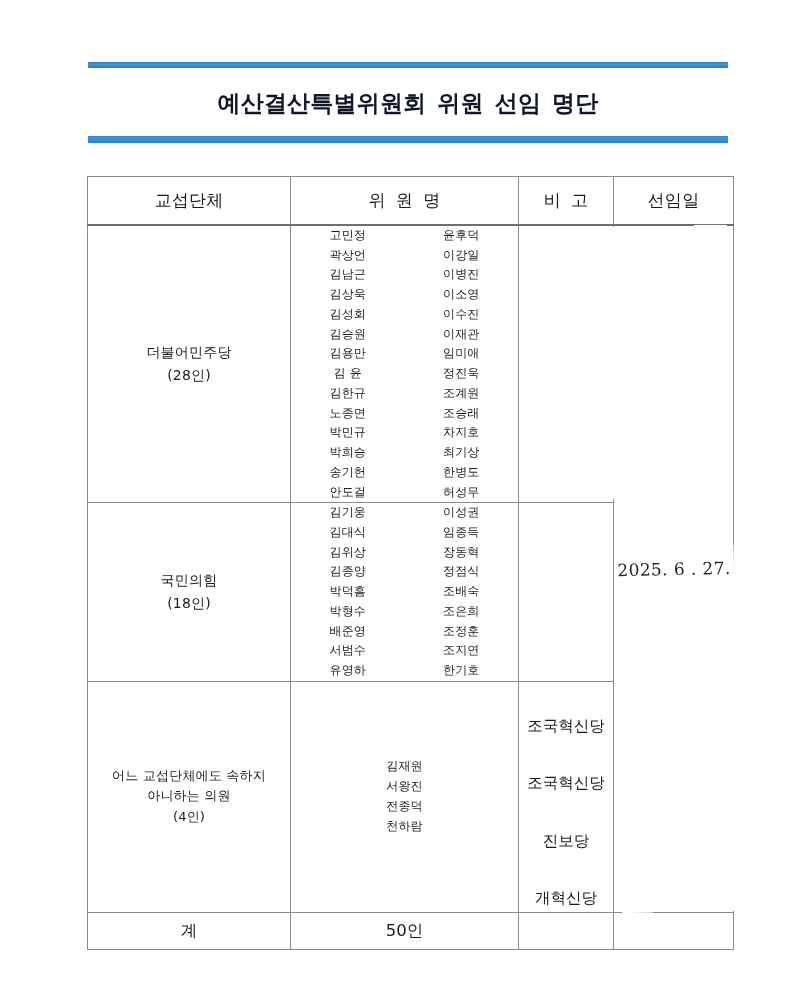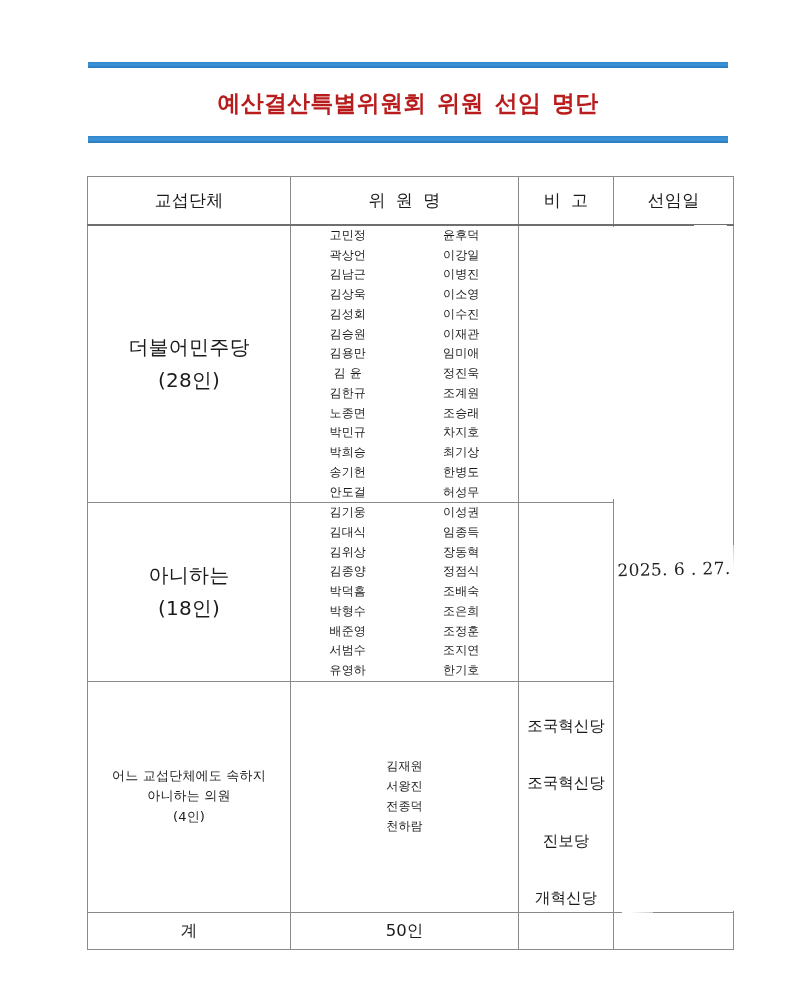--- a/index.html
+++ b/index.html
@@ -38,21 +38,21 @@
     width: 100%;
   }
   .rule.bottom {
     height: 7px;
   }
   .doc-title {
     text-align: center;
     font-size: 23px;
     font-weight: bold;
     letter-spacing: 0.2px;
-    color: #b91c1c;
+    color: #0f172a;
     padding: 20px 0 17px 0;
     white-space: nowrap;
   }
   .doc-title .sp { display:inline-block; width: 11px; }
 
   
   .tbl-wrap {
     position: absolute;
     left: 87px;
     top: 176px;
@@ -80,21 +80,21 @@
   table.roster th {
     font-weight: normal;
     font-size: 17px;
     height: 47px;
     border-bottom: 2px solid #6f6f6f;
     letter-spacing: 0.3px;
   }
   table.roster th .sp { display:inline-block; width: 10px; }
 
   .party-cell {
-    font-size: 20px;
+    font-size: 14px;
     line-height: 1.65;
     letter-spacing: 0.2px;
     white-space: pre-line;
   }
   .party-cell.small-wrap {
     font-size: 13px;
     line-height: 1.6;
   }
 
   .names-cell {
@@ -200,21 +200,21 @@
                 <span class="nm">송기헌</span>
                 <span class="nm">한병도</span>
                 <span class="nm">안도걸</span>
                 <span class="nm">허성무</span>
               </div>
             </td>
             <td class="note-cell"></td>
             <td class="date-cell" rowspan="3">2025. 6 . 27.</td>
           </tr>
           <tr>
-            <td class="party-cell">아니하는
+            <td class="party-cell">국민의힘
 (18인)</td>
             <td class="names-cell">
               <div class="names-grid">
                 <span class="nm">김기웅</span>
                 <span class="nm">이성권</span>
                 <span class="nm">김대식</span>
                 <span class="nm">임종득</span>
                 <span class="nm">김위상</span>
                 <span class="nm">장동혁</span>
                 <span class="nm">김종양</span>

